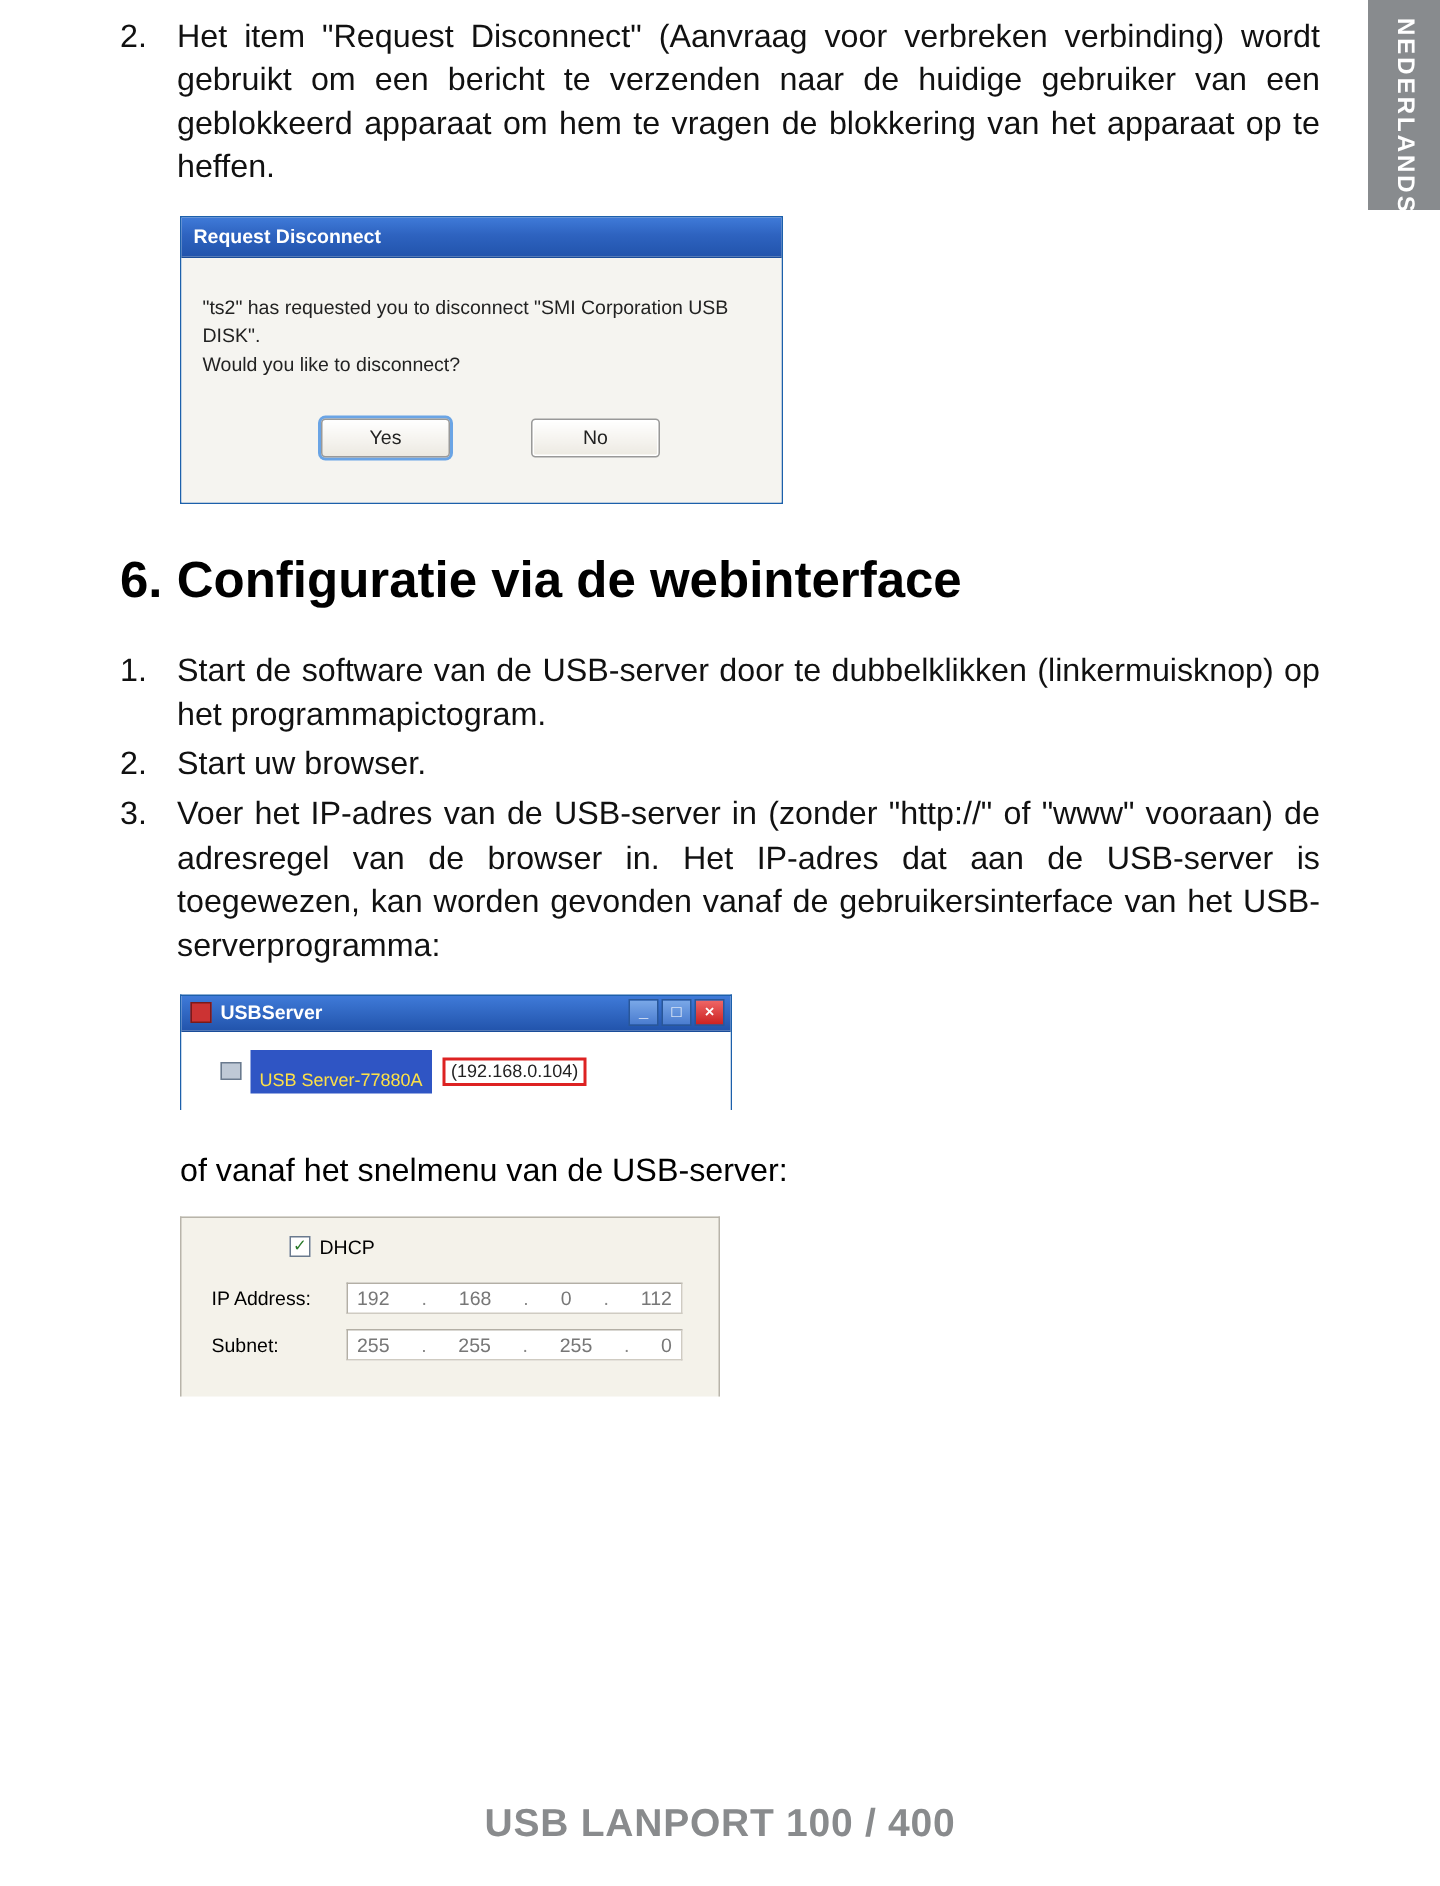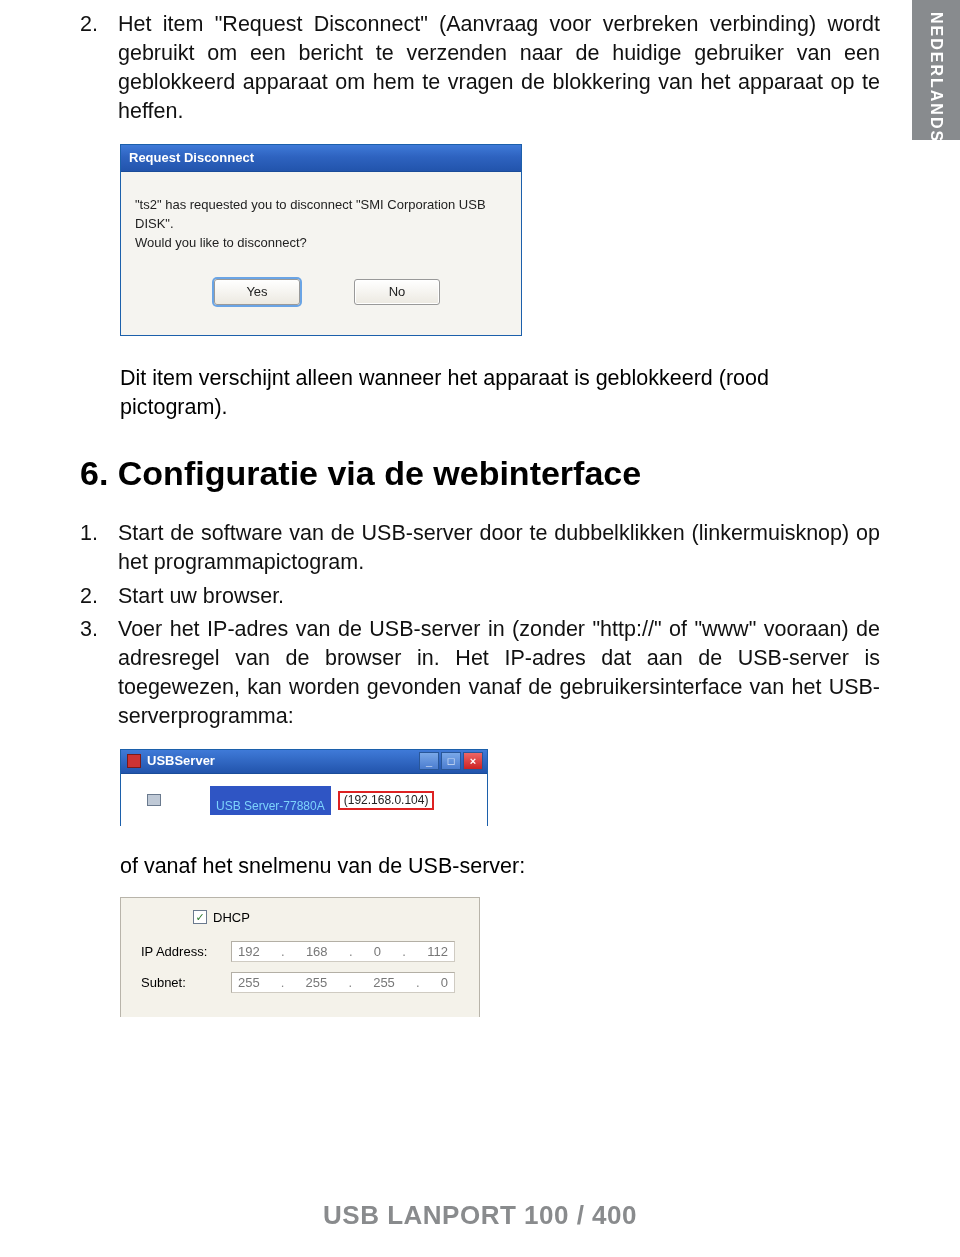--- a/index.html
+++ b/index.html
@@ -165,23 +165,22 @@
     font-size: 12px;
     gap: 6px;
   }
   .usb-row .svr-icon {
     width: 14px; height: 12px;
     background: #bfc9d6;
     border: 1px solid #6a7a8e;
   }
   .usb-row .svr-name {
     background: #2f55c4;
-    color: #7dd3fc;
+    color: #fde047;
     padding: 13px 6px 2px 6px;
-    margin-left: 43px;
   }
   .usb-row .svr-ip {
     border: 2px solid #d22;
     color: #222;
     padding: 0 4px 1px 4px;
     margin-left: 1px;
   }
 
   
   .netwrap { margin: 18px 0 0 40px; }
@@ -264,21 +263,20 @@
           <span>Would you like to disconnect?</span>
         </div>
         <div class="dialog-buttons">
           <div class="xp-btn default">Yes</div>
           <div class="xp-btn">No</div>
         </div>
       </div>
     </div>
   </div>
 
-  <div class="para">Dit item verschijnt alleen wanneer het apparaat is geblokkeerd (rood pictogram).</div>
 
   <div class="h2">6. Configuratie via de webinterface</div>
 
   <div class="list-block">
     <div class="list-num">1.</div>
     <div class="list-body">Start de software van de USB-server door te dubbelklikken (linkermuisknop) op het programmapictogram.</div>
   </div>
   <div class="list-block" style="margin-top:-14px">
     <div class="list-num">2.</div>
     <div class="list-body">Start uw browser.</div>

